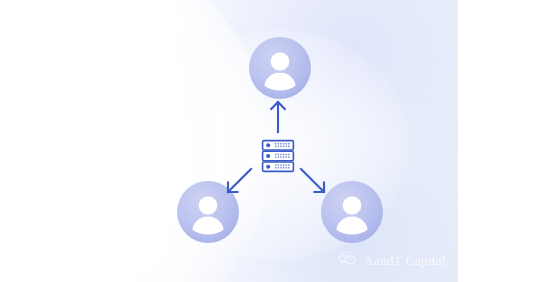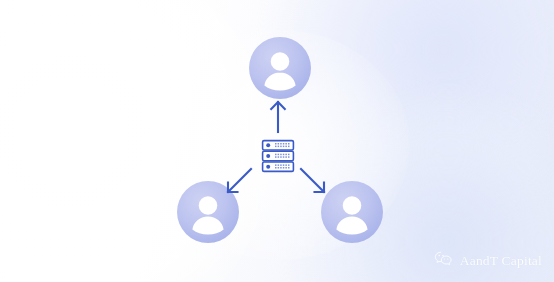--- a/index.html
+++ b/index.html
@@ -6,21 +6,21 @@
     margin: 0;
     padding: 0;
     background: #ffffff;
   }
   body {
     font-family: "Liberation Sans", sans-serif;
   }
 
   #canvas {
     position: relative;
-    width: 554px;
+    width: 458px;
     height: 282px;
     overflow: hidden;
     background: #b91c1c;
   }
 
   
   .bg-base {
     position: absolute;
     inset: 0;
     background: linear-gradient(105deg,

